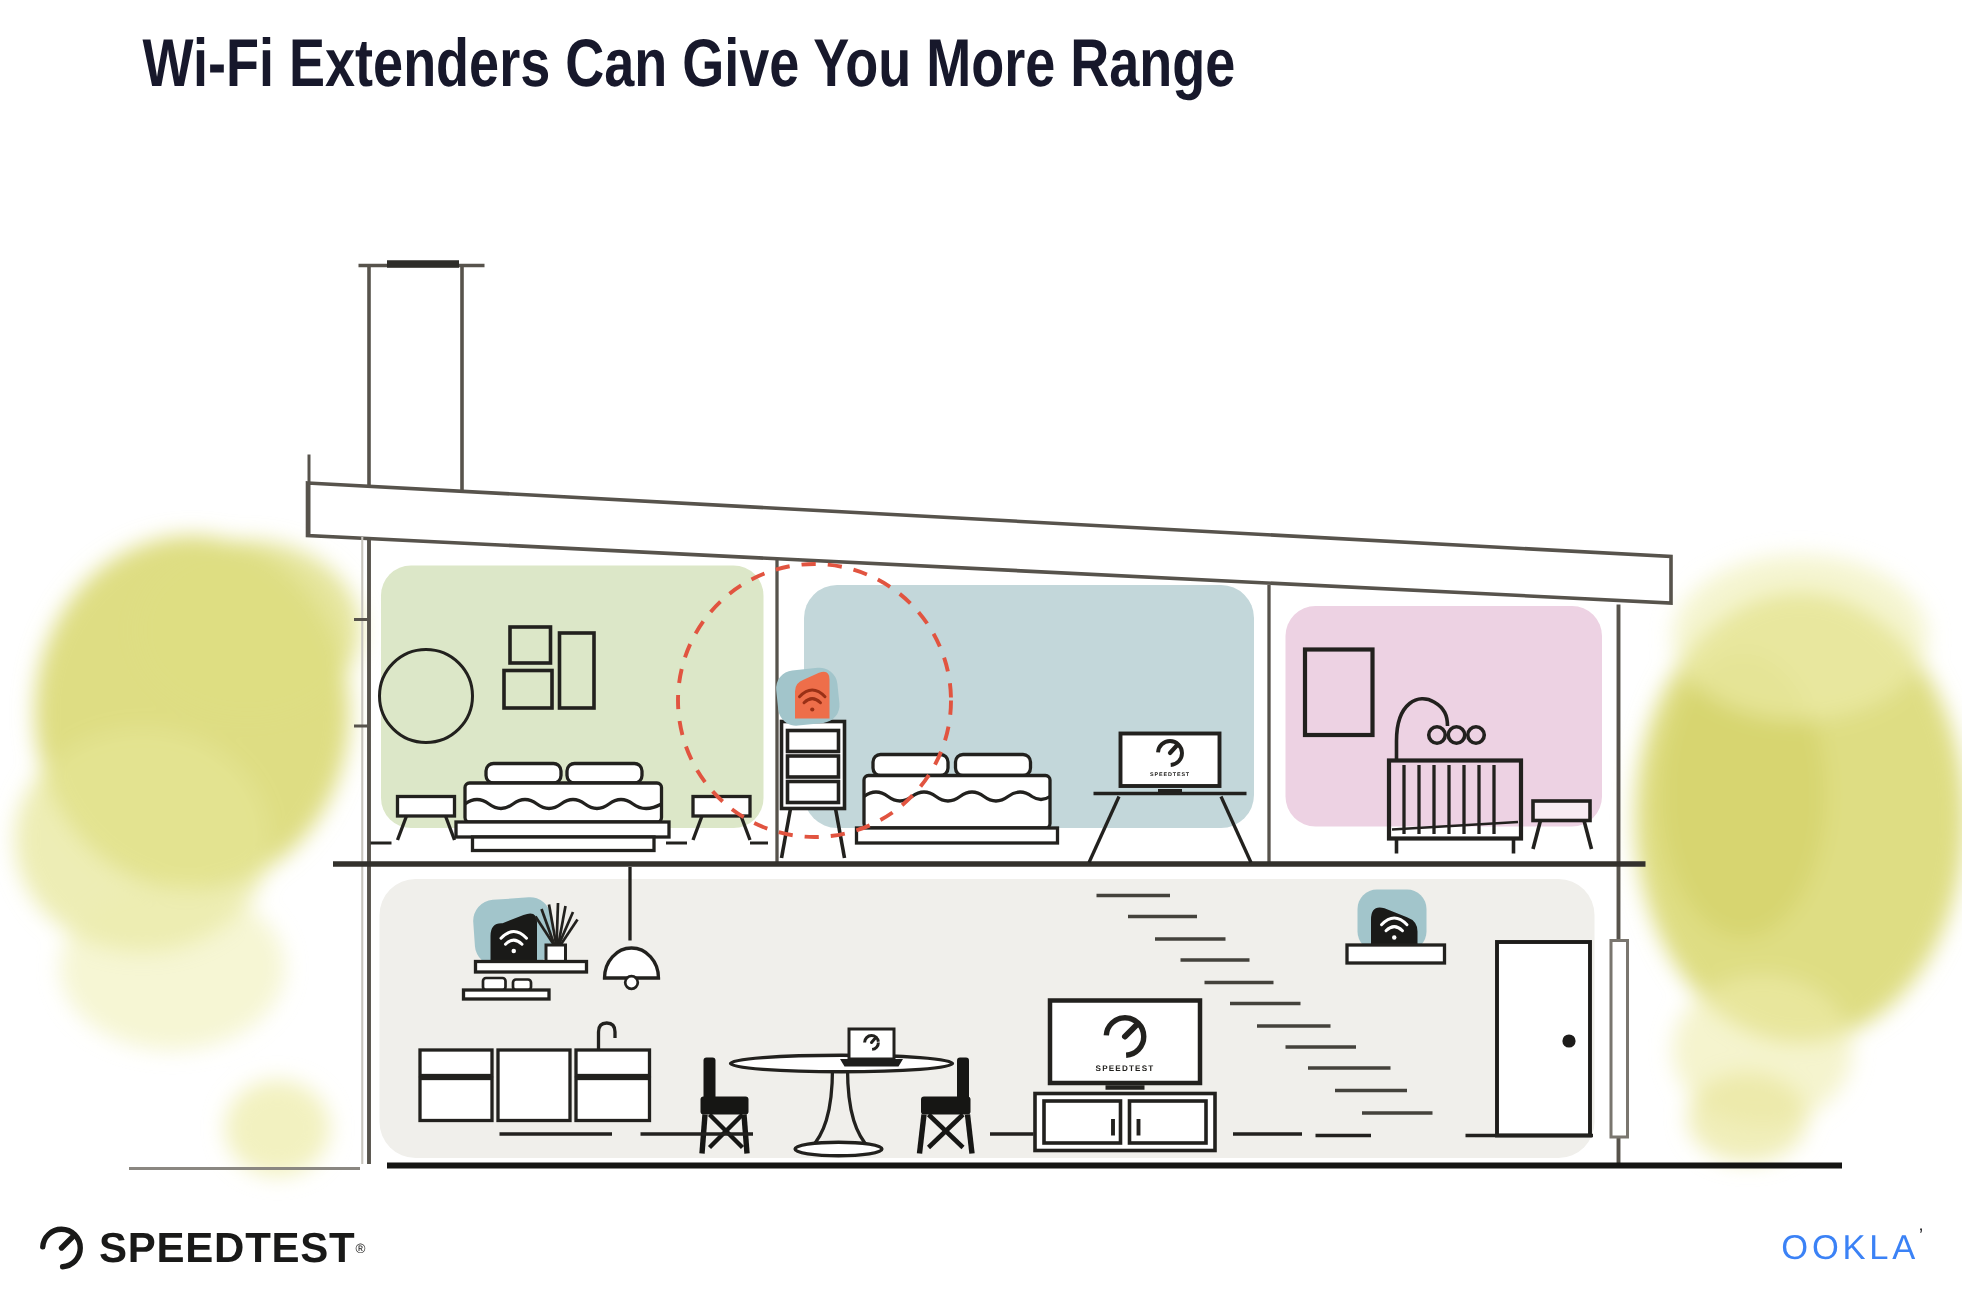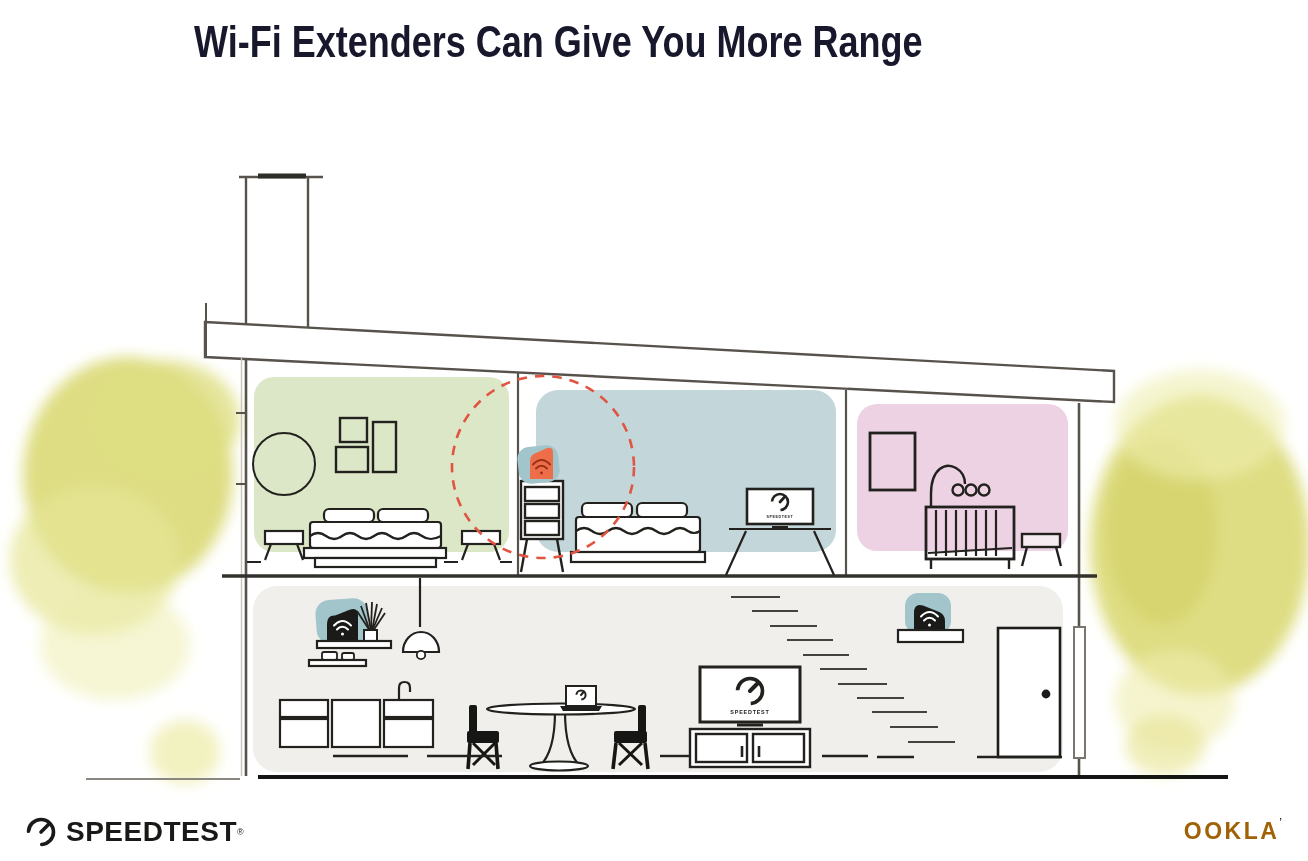--- a/index.html
+++ b/index.html
@@ -1,34 +1,34 @@
 <!DOCTYPE html>
 <html><head>
 <meta charset="utf-8">
 <style>
   html,body{margin:0;padding:0;}
   body{
     width:1308px;height:861px;position:relative;background:#ffffff;
     font-family:"Liberation Sans",sans-serif;overflow:hidden;
   }
-  .header{position:absolute;top:16px;left:16px;width:1084px;text-align:center;z-index:2;}
+  .header{position:absolute;top:16px;left:4px;width:1084px;text-align:left;z-index:2;}
   .title{
     display:inline-block;font-weight:bold;font-size:45px;color:#17182b;
     transform:scaleX(.8);transform-origin:center;letter-spacing:0;white-space:nowrap;
   }
   .url{
     display:inline-block;font-weight:normal;font-size:36px;color:#26262e;
     transform:scaleX(.88);transform-origin:center;margin-top:6px;white-space:nowrap;
   }
   .illustration{position:absolute;left:0;top:0;z-index:1;}
   .footer-left{position:absolute;left:24px;bottom:12px;z-index:2;display:flex;align-items:center;}
   .st-word{font-weight:bold;font-size:28px;letter-spacing:.5px;color:#191918;margin-left:8px;}
   .st-reg{font-size:9px;vertical-align:18px;color:#191918;}
   .footer-right{position:absolute;right:26px;bottom:16px;z-index:2;}
-  .ookla-word{font-weight:bold;font-size:23px;letter-spacing:2.5px;color:#a16207;}
+  .ookla-word{font-weight:normal;font-size:23px;letter-spacing:2.5px;color:#3b82f6;}
   .ookla-tick{font-size:12px;vertical-align:12px;color:#131318;}
   svg text{font-family:"Liberation Sans",sans-serif;}
 </style>
 </head>
 <body>
 
 <div class="header">
   <div><span class="title">Wi-Fi Extenders Can Give You More Range</span></div>
 </div>
 

